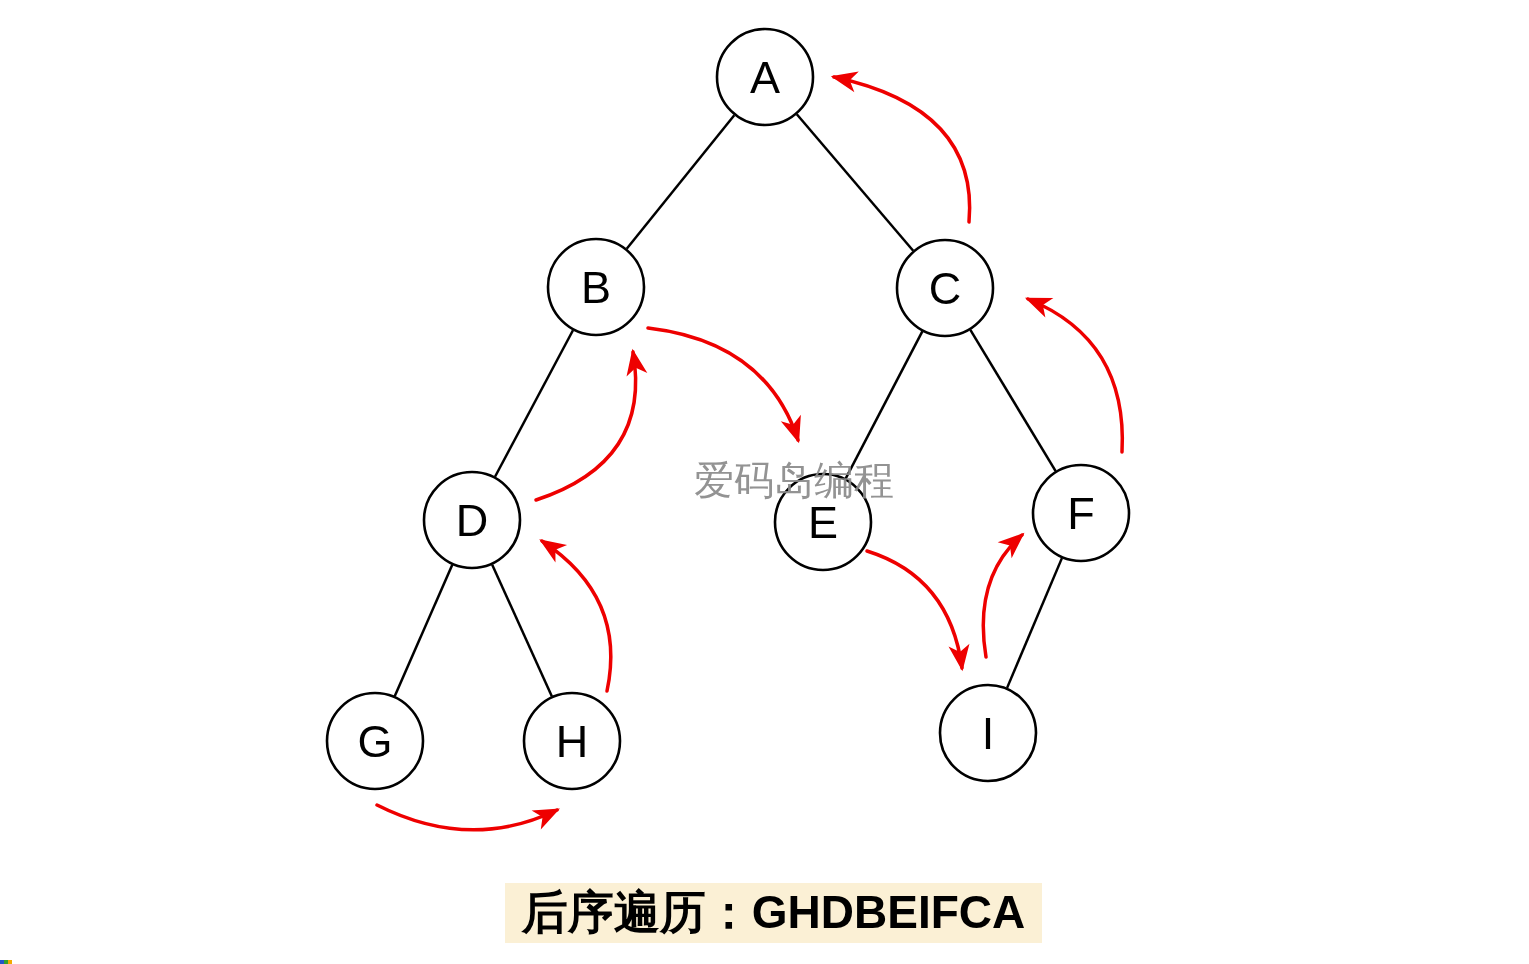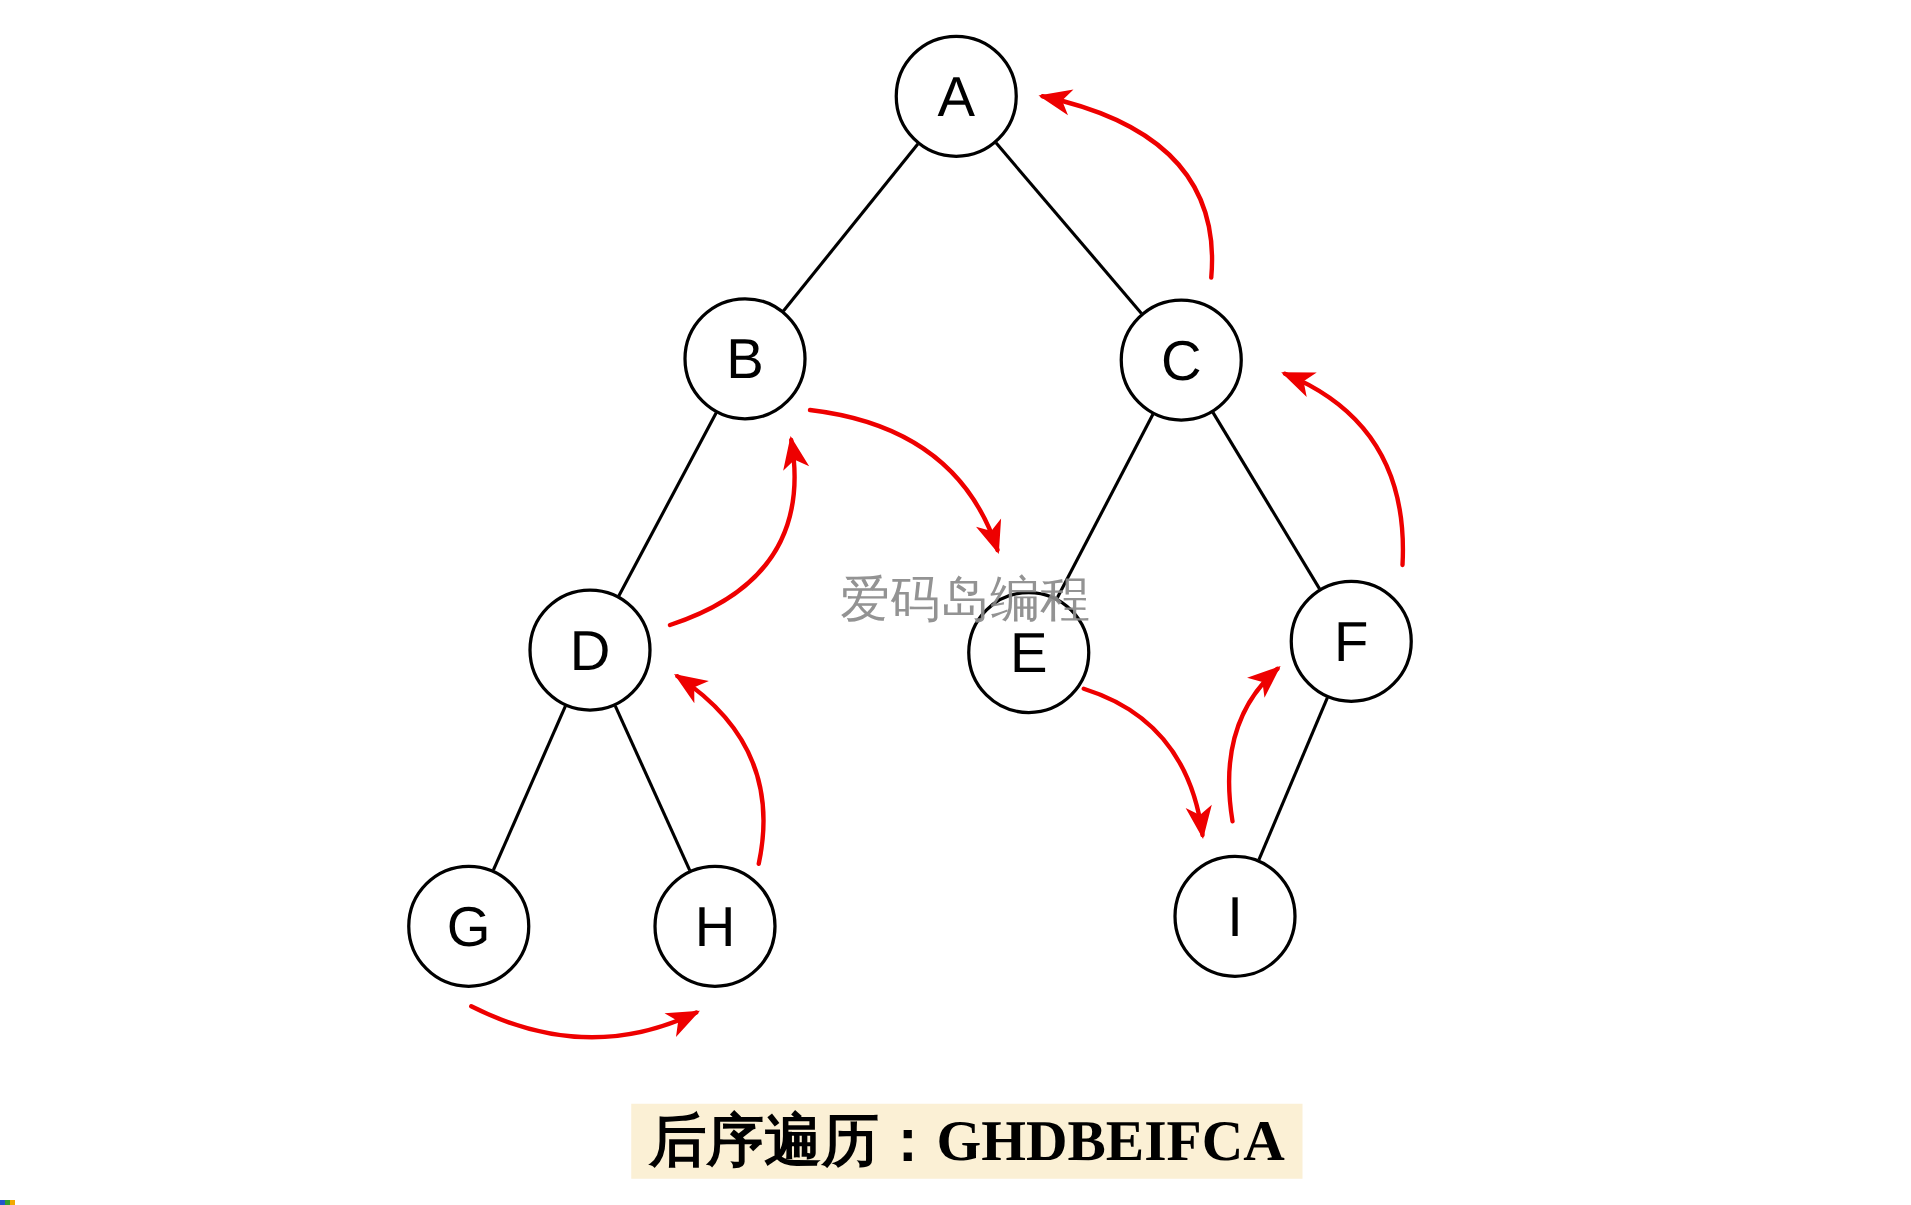--- a/index.html
+++ b/index.html
@@ -22,21 +22,21 @@
     height: 964px;
   }
   .node-label {
     font-family: "Liberation Sans", sans-serif;
     font-size: 45px;
     fill: #000000;
     text-anchor: middle;
   }
   .watermark {
     position: absolute;
-    left: 672px;
+    left: 694px;
     top: 458px;
     font-size: 40px;
     line-height: 1.1;
     letter-spacing: 0px;
     opacity: 0.92;
     white-space: nowrap;
     pointer-events: none;
   }
   .caption {
     position: absolute;
@@ -110,19 +110,19 @@
       <text x="375" y="741" dy="0.35em" class="node-label" fill="#000000">G</text>
       <circle cx="572" cy="741" r="48" fill="#ffffff" stroke="#000000" stroke-width="2.6"></circle>
       <text x="572" y="741" dy="0.35em" class="node-label" fill="#000000">H</text>
       <circle cx="988" cy="733" r="48" fill="#ffffff" stroke="#000000" stroke-width="2.6"></circle>
       <text x="988" y="733" dy="0.35em" class="node-label" fill="#000000">I</text>
     </g>
 </svg>
 
 <div class="watermark" style="color: rgb(138, 138, 138);">爱码岛编程</div>
 
-<div class="caption" style="background: rgb(251, 240, 213); color: rgb(0, 0, 0); font-family: Liberation Serif, serif;">后序遍历：GHDBEIFCA</div>
+<div class="caption" style="background: rgb(251, 240, 213); color: rgb(0, 0, 0);">后序遍历：GHDBEIFCA</div>
 
 <div class="corner-artifact">
     <span style="background: rgb(34, 85, 204);"></span>
     <span style="background: rgb(51, 160, 44);"></span>
     <span style="background: rgb(242, 169, 0);"></span>
   </div>
 
 </body></html>

